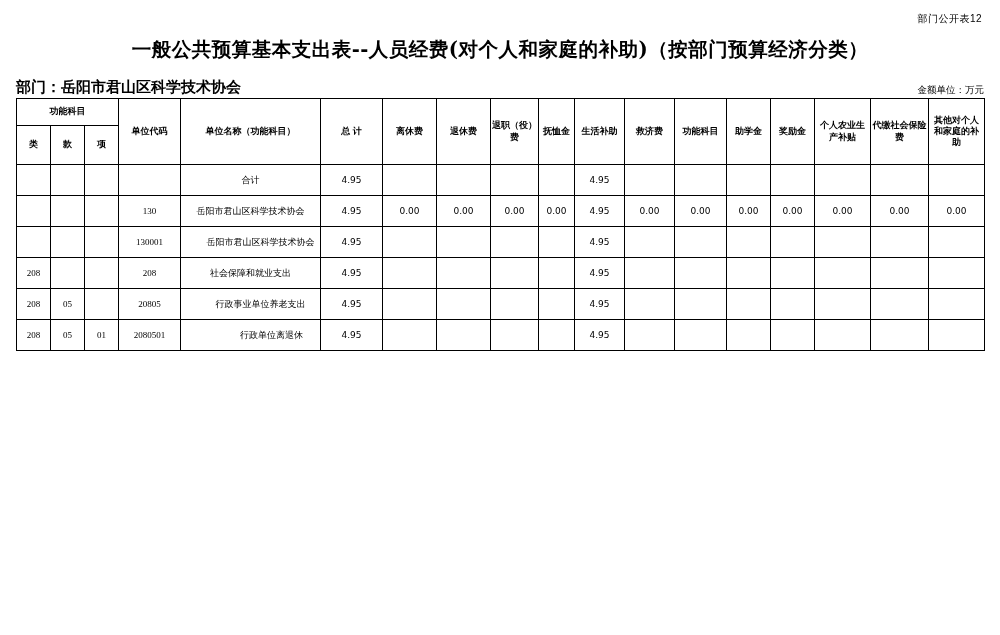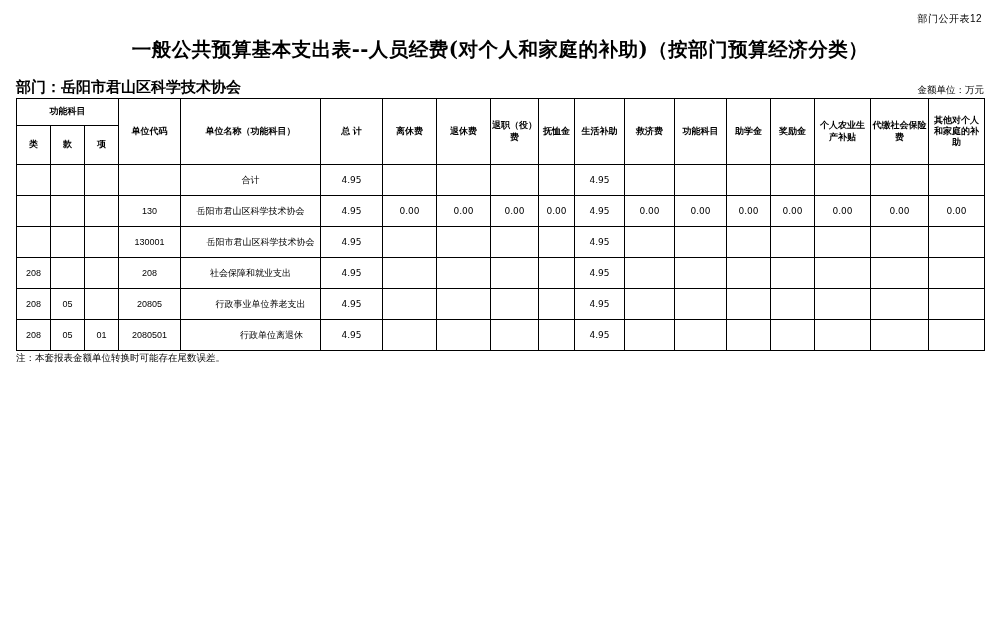--- a/index.html
+++ b/index.html
@@ -108,21 +108,21 @@
     padding-left: 10px;
   }
   td.name.indent1 {
     padding-left: 20px;
   }
   td.name.indent2 {
     padding-left: 42px;
   }
   td.code {
     text-align: center;
-    font-family: Liberation Sans, sans-serif;
+    font-family: Liberation Serif, serif;
   }
   .note {
     position: absolute;
     left: 16px;
     top: 352px;
     font-size: 9.5px;
   }
 </style>
 </head>
 <body>
@@ -301,15 +301,14 @@
         <td class="num"></td>
         <td class="num"></td>
         <td class="num"></td>
         <td class="num"></td>
         <td class="num"></td>
         <td class="num"></td>
       </tr>
     </tbody>
   </table>
 
-  <div class="note">注：本套报表金额单位转换时可能存在尾数误差。</div>
 
 </div>
 
 </body></html>

